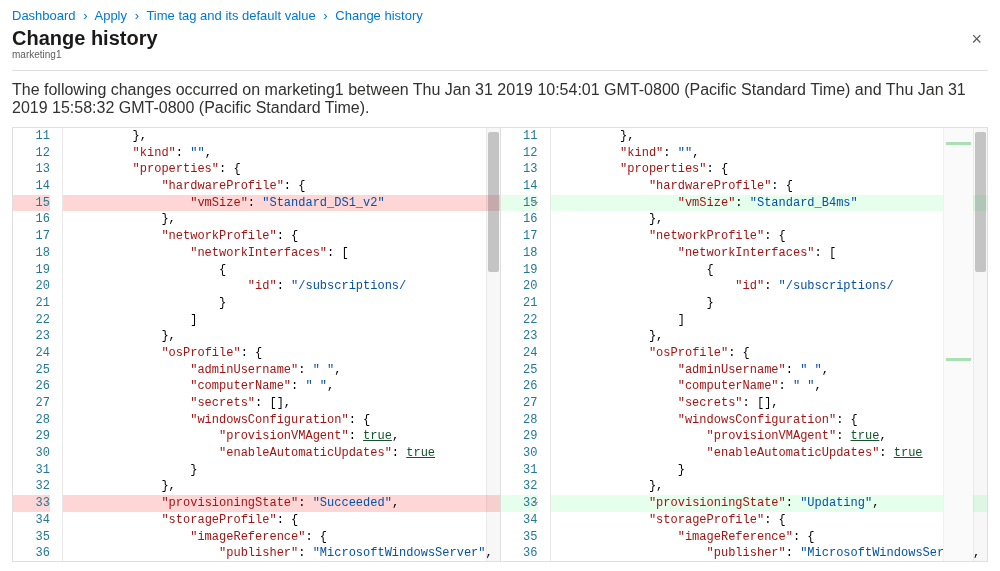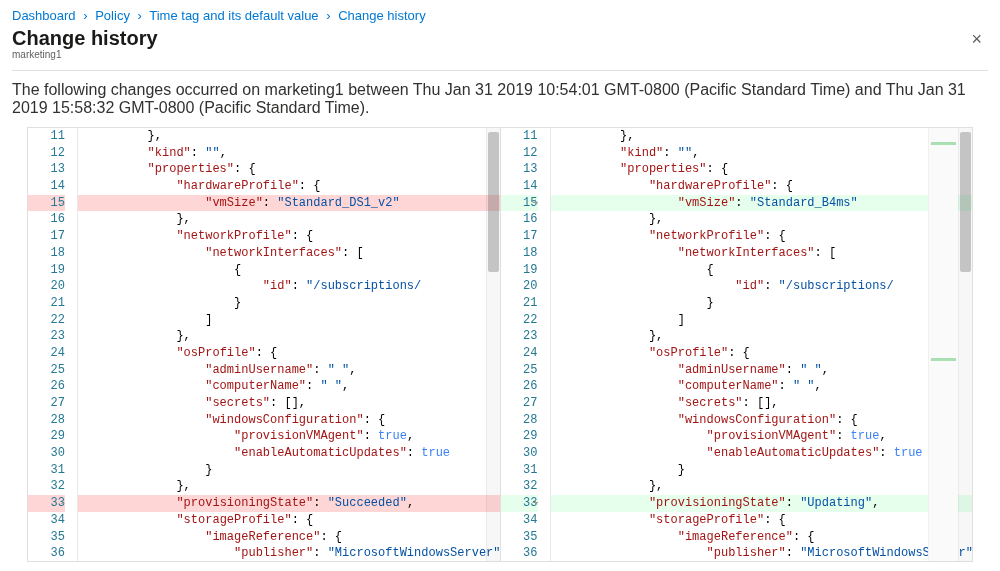--- a/index.html
+++ b/index.html
@@ -30,21 +30,21 @@
   .subtitle { font-size: 10px; color: #605e5c; margin-top: -1px; }
   .close-x {
     font-size: 18px; color: #605e5c; cursor: pointer; padding: 2px 6px;
     font-weight: 300;
   }
   .divider { border-top: 1px solid #e1dfdd; margin: 8px 0 10px 0; }
   .desc { font-size: 16px; color: #323130; padding: 0 12px 10px 12px; }
   .diff-wrap {
     display: flex;
     border: 1px solid #e1dfdd;
-    margin: 0 27px;
+    margin: 0 12px;
     height: 435px;
     position: relative;
   }
   .pane {
     flex: 1;
     display: flex;
     position: relative;
     overflow: hidden;
     font-family: Consolas, "Courier New", monospace;
     font-size: 12px;
@@ -73,21 +73,21 @@
     height: 16.7px; line-height: 16.7px;
     white-space: pre;
     padding-left: 12px;
   }
   .line.removed { background: #ffd6d6; }
   .line.added   { background: #e6ffed; }
   .gutter .ln.removed { background: #ffd6d6; }
   .gutter .ln.added   { background: #e6ffed; }
   .tok-key { color: #a31515; }
   .tok-str { color: #0451a5; }
-  .tok-bool, .tok-num { color: #3b82f6; }
+  .tok-bool, .tok-num { color: #14532d; text-decoration: underline; }
   .tok-punc { color: #000000; }
   .vscroll {
     position: absolute; top: 0; right: 0; bottom: 0; width: 14px;
     background: rgba(0,0,0,0.03);
     border-left: 1px solid rgba(0,0,0,0.05);
   }
   .thumb {
     position: absolute; left: 1px; right: 1px; top: 4px; height: 140px;
     background: rgba(100,100,100,0.35); border-radius: 2px;
   }
@@ -104,21 +104,21 @@
     padding: 18px 12px 12px 12px; font-size: 13px;
   }
 </style>
 </head>
 <body>
 
 <div class="top">
   <div class="breadcrumb">
     <a>Dashboard</a>
     <span class="sep">›</span>
-    <a>Policy</a>
+    <a>Apply</a>
     <span class="sep">›</span>
     <a>Time tag and its default value</a>
     <span class="sep">›</span>
     <a>Change history</a>
   </div>
   <div class="title-row">
     <div>
       <h1>Change history</h1>
       <div class="subtitle">marketing1</div>
     </div>

